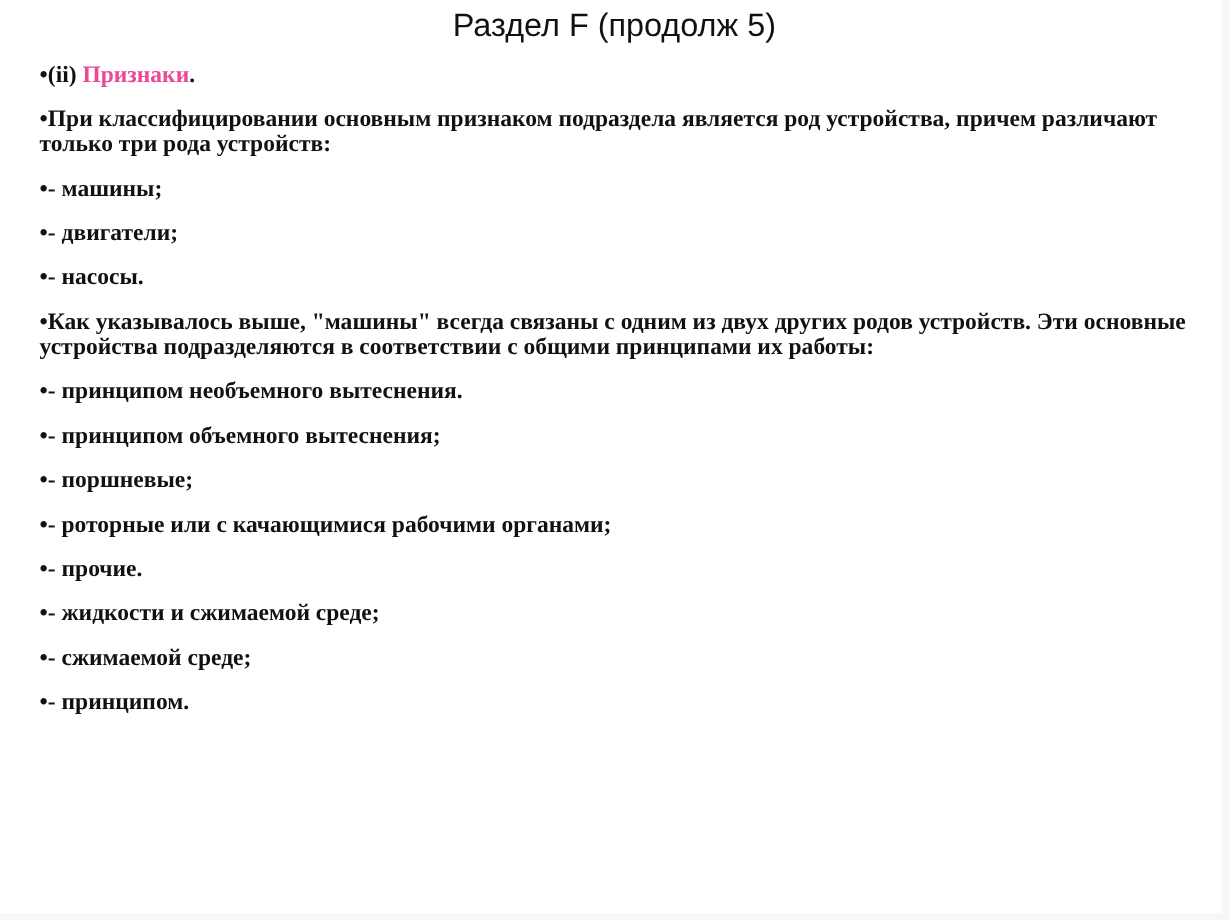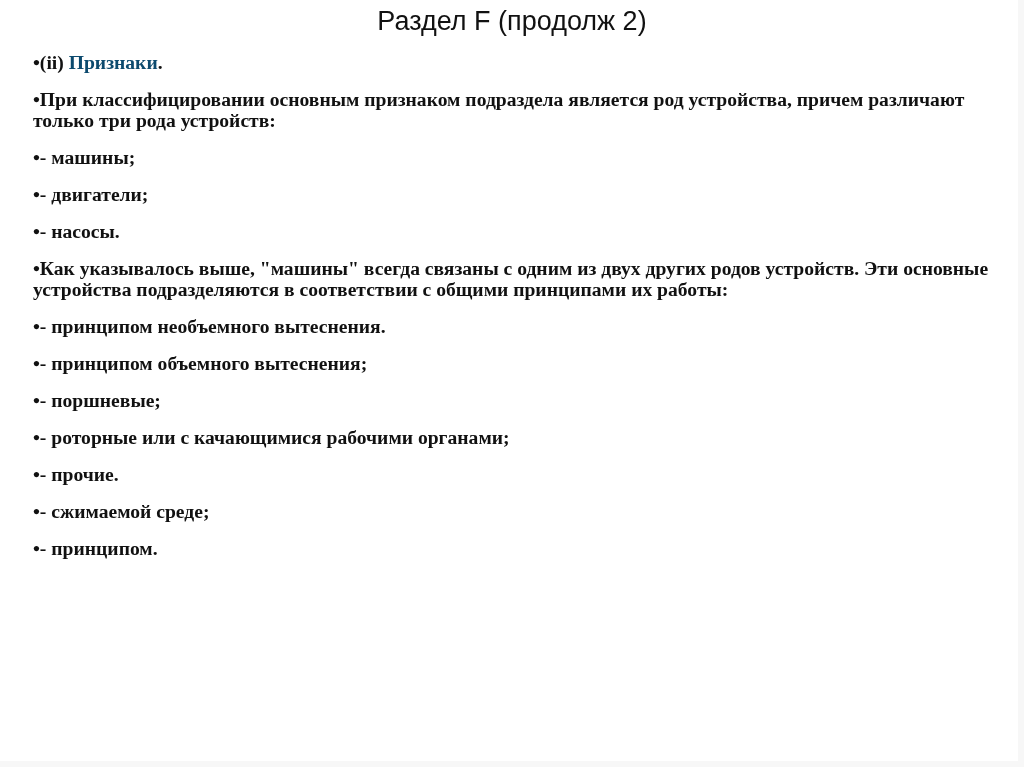--- a/index.html
+++ b/index.html
@@ -56,40 +56,41 @@
       font-family: "Liberation Serif", serif;
       font-weight: bold;
       font-size: 19.6px;
       color: #111111;
       line-height: 21px;
     }
     .para {
       margin: 0 0 16px 0;
     }
     .accent {
-      color: #0c4a6e;
+      color: #ec4899;
     }
   </style>
 </head>
 <body>
 
 <div class="slide">
-  <div class="title">Раздел F (продолж 2)</div>
+  <div class="title">Раздел F (продолж 5)</div>
 
   <div class="content">
     <p class="para"><span>•(ii) </span><span class="accent">Признаки</span><span>.</span></p>
 
     <p class="para">•При классифицировании основным признаком подраздела является род устройства, причем различают только три рода устройств:</p>
     <p class="para">•- машины;</p>
     <p class="para">•- двигатели;</p>
     <p class="para">•- насосы.</p>
     <p class="para">•Как указывалось выше, "машины" всегда связаны с одним из двух других родов устройств. Эти основные устройства подразделяются в соответствии с общими принципами их работы:</p>
     <p class="para">•- принципом необъемного вытеснения.</p>
     <p class="para">•- принципом объемного вытеснения;</p>
     <p class="para">•- поршневые;</p>
     <p class="para">•- роторные или с качающимися рабочими органами;</p>
     <p class="para">•- прочие.</p>
+    <p class="para">•- жидкости и сжимаемой среде;</p>
     <p class="para">•- сжимаемой среде;</p>
     <p class="para">•- принципом.</p>
   </div>
 </div>
 <div class="edge-right"></div>
 <div class="edge-bottom"></div>
 
 </body></html>

